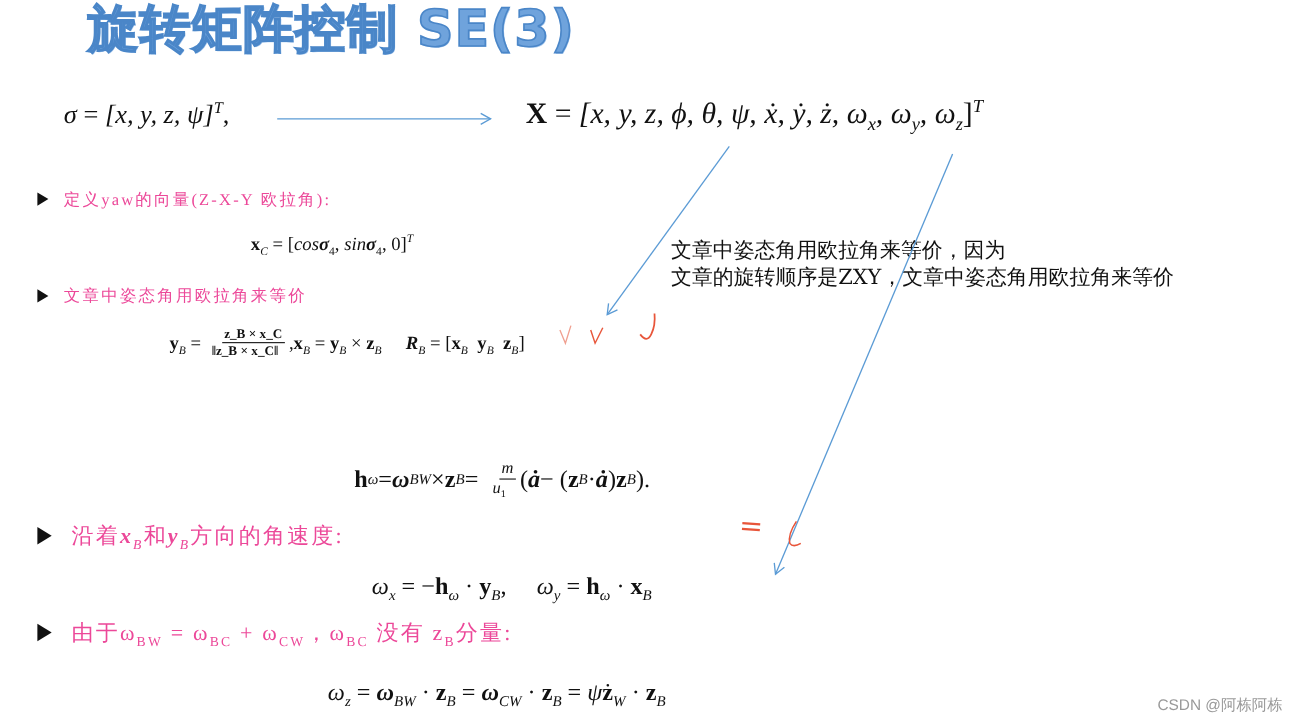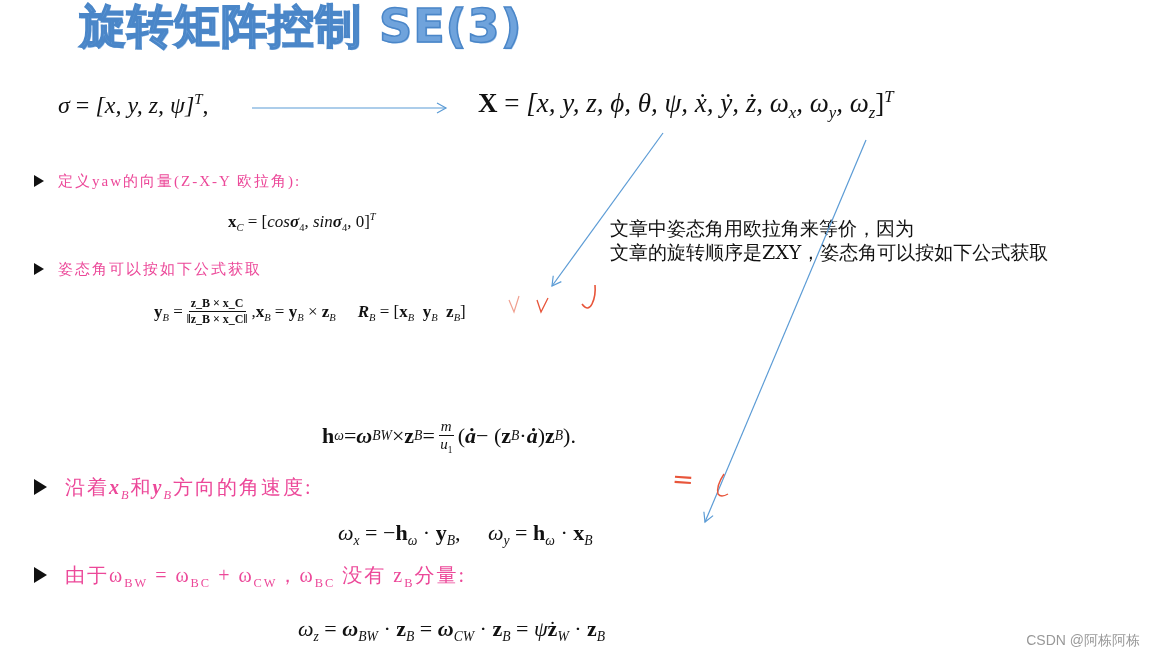--- a/index.html
+++ b/index.html
@@ -16,22 +16,22 @@
   sub, sup { font-size: 62%; line-height: 0; }
   .bullet-line { font-family: Liberation Serif, serif; font-size: 15px; color: #ec4899; letter-spacing: 2px; }
   .bullet-line.big { font-size: 20px; }
   .tri { display: inline-block; width: 0; height: 0; border-top: 6px solid transparent;
          border-bottom: 6px solid transparent; border-left: 10px solid #111; margin-right: 14px;
          vertical-align: middle; position: relative; top: -2px; }
   .tri.big { border-top-width: 8px; border-bottom-width: 8px; border-left-width: 13px; margin-right: 18px; }
   .note { font-family: "DejaVu Serif", serif; font-size: 19px; color: #111; line-height: 24px; }
   .frac { display: inline-flex; flex-direction: column; align-items: center; vertical-align: middle;
           font-size: 12px; margin: 0 4px; }
-  .frac .num { border-bottom: 1px solid #111; padding: 0 2px; }
-  .watermark { right: 32px; bottom: 12px; font-family: "Liberation Sans", sans-serif; font-size: 14px; color: #999; }
+  .frac .num { border-bottom: 1px solid #111; padding: 0 2px; margin-left: 15px; }
+  .watermark { right: 6px; bottom: 12px; font-family: "Liberation Sans", sans-serif; font-size: 14px; color: #999; }
   svg.overlay { position: absolute; left: 0; top: 0; }
 </style>
 </head>
 <body>
 
 <div class="abs title">旋转矩阵控制 SE(3)</div>
 
 <div class="abs math" style="left:58px; top:92px; font-size:24px;">
   <span class="it">σ</span><span> = </span><span class="it">[x, y, z, ψ]</span><sup class="it">T</sup><span>,</span>
 </div>
@@ -42,21 +42,21 @@
 
 <div class="abs bullet-line" style="left:34px; top:172px;">
   <span class="tri"></span><span>定义yaw的向量(Z-X-Y 欧拉角):</span>
 </div>
 
 <div class="abs math" style="left:228px; top:212px; font-size:17px;">
   <span class="b">x</span><sub class="it">C</sub><span> = [</span><span class="it">cos</span><span class="bi">σ</span><sub>4</sub><span>, </span><span class="it">sin</span><span class="bi">σ</span><sub>4</sub><span>, 0]</span><sup class="it">T</sup>
 </div>
 
 <div class="abs bullet-line" style="left:34px; top:260px;">
-  <span class="tri"></span><span>姿态角可以按如下公式获取</span>
+  <span class="tri"></span><span>文章中姿态角用欧拉角来等价</span>
 </div>
 
 <div class="abs math" style="left:154px; top:296px; font-size:17px; display:flex; align-items:center;">
   <span>
     <span class="b">y</span><sub class="it">B</sub><span> = </span>
   </span>
   <span class="frac">
     <span class="num b">z_B × x_C</span>
     <span class="den b">‖z_B × x_C‖</span>
   </span>
@@ -64,21 +64,21 @@
   <span style="">
     <span class="b">x</span><sub class="it">B</sub><span> = </span><span class="b">y</span><sub class="it">B</sub><span> × </span><span class="b">z</span><sub class="it">B</sub>
   </span>
   <span style="margin-left:22px;">
     <span class="bi">R</span><sub class="it">B</sub><span> = [</span><span class="b">x</span><sub class="it">B</sub>&nbsp;&nbsp;<span class="b">y</span><sub class="it">B</sub>&nbsp;&nbsp;<span class="b">z</span><sub class="it">B</sub><span>]</span>
   </span>
 </div>
 
 <div class="abs note" style="left:610px; top:216px;">
   <div>文章中姿态角用欧拉角来等价，因为</div>
-  <div>文章的旋转顺序是ZXY，姿态角可以按如下公式获取</div>
+  <div>文章的旋转顺序是ZXY，文章中姿态角用欧拉角来等价</div>
 </div>
 
 <div class="abs math" style="left:322px; top:418px; font-size:22px; display:flex; align-items:center;">
   <span class="b">h</span>
     <sub class="it">ω</sub>
     <span> = </span>
     <span class="bi">ω</span>
     <sub class="it">BW</sub>
     <span> × </span>
     <span class="b">z</span>

